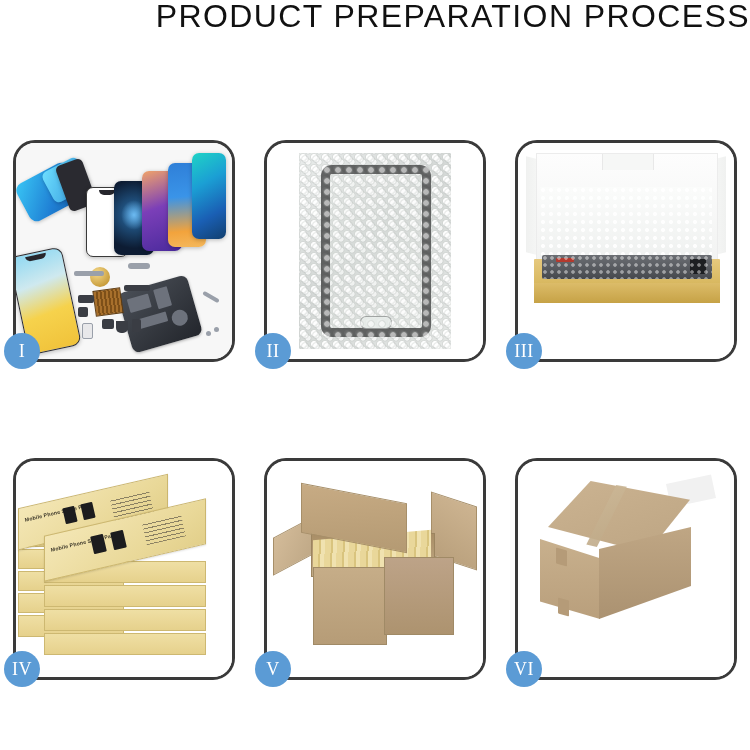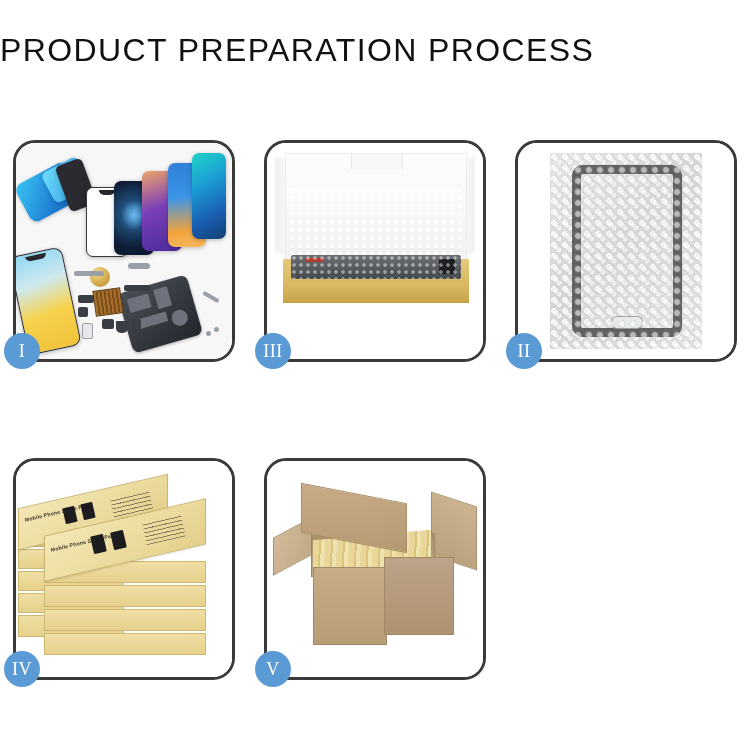--- a/index.html
+++ b/index.html
@@ -6,21 +6,21 @@
   body{
     width:750px;height:750px;
     background:#ffffff;
     font-family:"Liberation Sans", sans-serif;
     overflow:hidden;
     position:relative;
   }
   .page{position:relative;width:750px;height:750px;}
 
   
-  .header{text-align:left;padding-top:34px;}
+  .header{text-align:right;}
   .title{
     font-size:32px;letter-spacing:1.4px;color:#111;
     font-weight:400;line-height:1.05;white-space:nowrap;
   }
   .subtitle{
     font-size:13.5px;color:#222;letter-spacing:.2px;
     margin-top:12px;font-weight:400;white-space:nowrap;
   }
 
   
@@ -264,48 +264,48 @@
         <div class="prt lt" style="left:112px;top:120px;width:22px;height:6px;border-radius:3px;"></div>
         <div class="prt" style="left:108px;top:142px;width:26px;height:6px;"></div>
         <div class="prt lt" style="left:186px;top:152px;width:18px;height:4px;transform:rotate(30deg);"></div>
         <div class="prt lt" style="left:190px;top:188px;width:5px;height:5px;border-radius:50%;"></div>
         <div class="prt lt" style="left:198px;top:184px;width:5px;height:5px;border-radius:50%;"></div>
       </div>
       <div class="badge">I</div>
     </div>
 
     <div class="panel">
+      <div class="panel-inner p2">
+        <div class="bw">
+          <div class="scr">
+            <div class="home"></div>
+          </div>
+          <div class="bw-ovl"></div>
+        </div>
+      </div>
+      <div class="badge">II</div>
+    </div>
+
+    <div class="panel">
       <div class="panel-inner p3">
         <div class="bx3-flapL"></div>
         <div class="bx3-flapR"></div>
         <div class="bx3-lid"></div>
         <div class="foam"></div>
         <div class="bx3-body"></div>
         <div class="bx3-inner">
           <div class="bx3-red"></div>
           <div class="bx3-conn"></div>
         </div>
         <div class="bx3-front"></div>
       </div>
       <div class="badge">III</div>
     </div>
 
     <div class="panel">
-      <div class="panel-inner p2">
-        <div class="bw">
-          <div class="scr">
-            <div class="home"></div>
-          </div>
-          <div class="bw-ovl"></div>
-        </div>
-      </div>
-      <div class="badge">II</div>
-    </div>
-
-    <div class="panel">
       <div class="panel-inner p4">
         <div class="stack">
           <div class="sbox" style="left:2px;top:66px;width:104px;height:18px;"></div>
           <div class="sbox" style="left:2px;top:88px;width:104px;height:18px;"></div>
           <div class="sbox" style="left:2px;top:110px;width:104px;height:18px;"></div>
           <div class="sbox" style="left:2px;top:132px;width:104px;height:18px;"></div>
           <div class="sbox" style="left:2px;top:154px;width:104px;height:20px;"></div>
 
           <div class="sbox" style="left:28px;top:100px;width:160px;height:20px;"></div>
           <div class="sbox" style="left:28px;top:124px;width:160px;height:20px;"></div>
@@ -334,15 +334,27 @@
         <div class="c5-flapR"></div>
         <div class="c5-open"></div>
         <div class="c5-fill"></div>
         <div class="c5-flapTop"></div>
         <div class="c5-bodyL"></div>
         <div class="c5-bodyR"></div>
       </div>
       <div class="badge">V</div>
     </div>
 
+    <div class="panel">
+      <div class="panel-inner p6">
+        <div class="c6-shadow"></div>
+        <div class="c6-top"></div>
+        <div class="c6-tape"></div>
+        <div class="c6-left"></div>
+        <div class="c6-right"></div>
+        <div class="c6-tab1"></div>
+        <div class="c6-tab2"></div>
+      </div>
+      <div class="badge">VI</div>
+    </div>
 
   </div>
 </div>
 
 </body></html>

